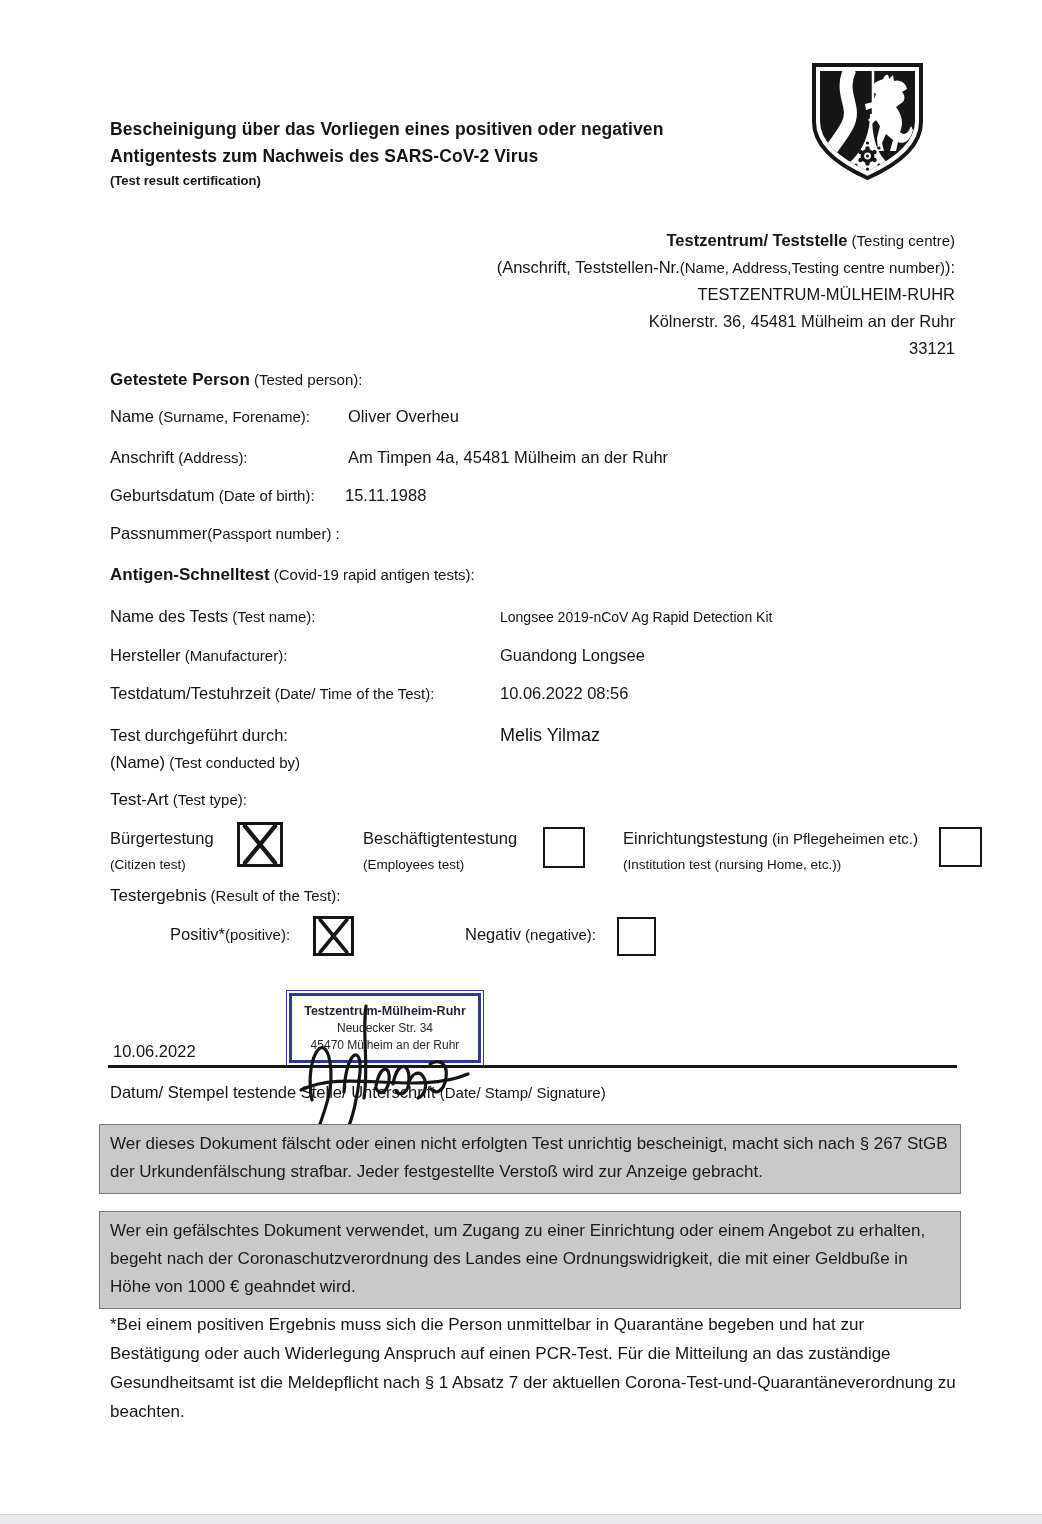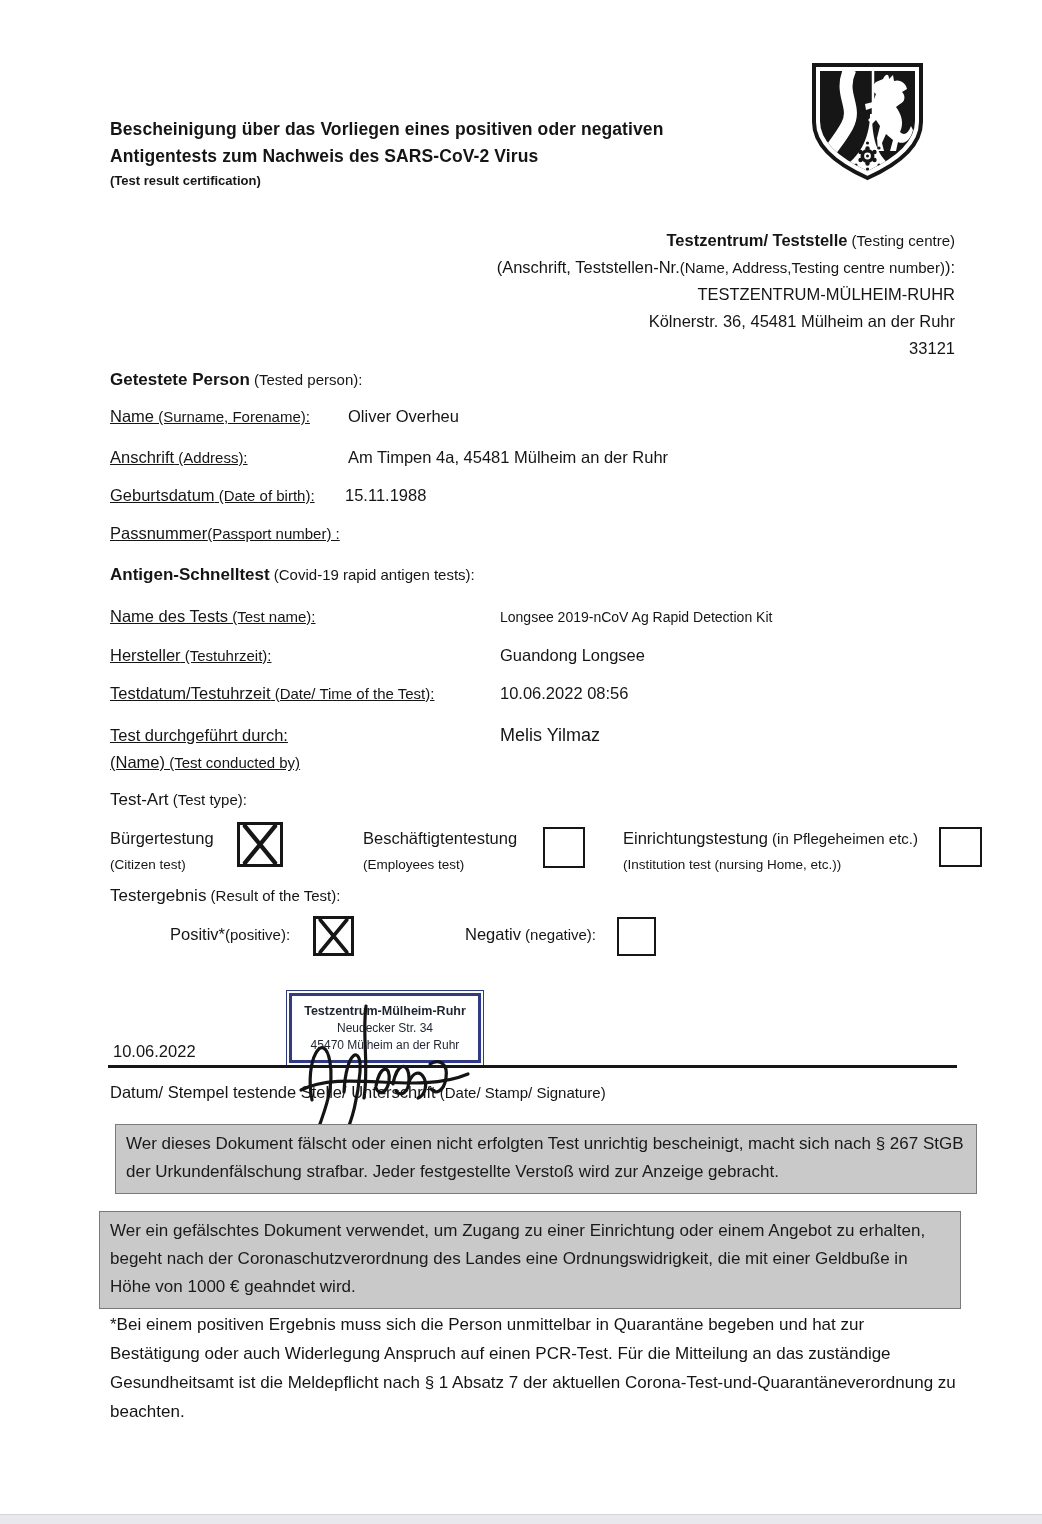--- a/index.html
+++ b/index.html
@@ -11,21 +11,21 @@
   }
   .abs { position:absolute; }
   .b  { font-weight:bold; }
   .sm { font-size:15px; }
   .t16 { font-size:16.5px; }
   .t14 { font-size:14px; }
   .title { font-size:17.5px; font-weight:bold; line-height:27px; letter-spacing:.1px; }
   .title-note { font-size:13px; font-weight:bold; margin-top:3px; }
   .centre-block { text-align:right; line-height:27px; font-size:16.5px; }
   .heading { font-size:17px;text-align:center; }
-  .row { font-size:16.5px; white-space:nowrap;text-decoration:underline; }
+  .row { font-size:16.5px; white-space:nowrap; }
   .row .val { position:absolute; top:0; white-space:nowrap; }
   .cb { border:3px solid #161616; background:#fff; }
   .cb.thin { border-width:2.5px; }
   .cb svg { position:absolute; left:-2px; top:-2px; width:calc(100% + 4px); height:calc(100% + 4px); }
   .cb svg path { stroke:#161616; stroke-width:4; fill:none; stroke-linecap:round; }
   .stamp {
     border:3px solid #2e3a8f; outline:1px solid #2e3a8f; outline-offset:2px;
     background:transparent; text-align:center; color:#1d2430;
     display:flex; flex-direction:column; justify-content:center; line-height:17px;
   }
@@ -111,21 +111,21 @@
   </div>
 
   <div class="abs heading" style="left:110px; top:565px;">
     <span class="b">Antigen-Schnelltest</span><span class="sm"> (Covid-19 rapid antigen tests):</span>
   </div>
   <div class="abs row" style="left:110px; top:607px;">
     <span><span>Name des Tests</span><span class="sm"> (Test name):</span></span>
     <span class="val t14" style="left:390px; top:2px;">Longsee 2019-nCoV Ag Rapid Detection Kit</span>
   </div>
   <div class="abs row" style="left:110px; top:646px;">
-    <span><span>Hersteller</span><span class="sm"> (Testuhrzeit):</span></span>
+    <span><span>Hersteller</span><span class="sm"> (Manufacturer):</span></span>
     <span class="val" style="left:390px;">Guandong Longsee</span>
   </div>
   <div class="abs row" style="left:110px; top:684px;">
     <span><span>Testdatum/Testuhrzeit</span><span class="sm"> (Date/ Time of the Test):</span></span>
     <span class="val" style="left:390px;">10.06.2022 08:56</span>
   </div>
   <div class="abs row" style="left:110px; top:722px; line-height:27px;">
     <span>
       <span>Test durchgeführt durch:</span><br>
       <span>(Name)</span><span class="sm"> (Test conducted by)</span>
@@ -201,20 +201,20 @@
     <path d="M134,62 C144,56 152,62 150,76 C148,89 140,93 135,87"></path>
     <path d="M5,88 C48,66 120,94 172,72"></path>
   </svg>
 
   <div class="abs hr" style="left:108px; top:1065px; width:849px; height:3px;"></div>
 
   <div class="abs t16" style="left:110px; top:1083px;">
     <span>Datum/ Stempel testende Stelle/ Unterschrift</span><span class="sm"> (Date/ Stamp/ Signature)</span>
   </div>
 
-  <div class="abs notice" style="left:99px; top:1124px; width:862px;margin-left:16px;">Wer dieses Dokument fälscht oder einen nicht erfolgten Test unrichtig bescheinigt, macht sich nach § 267 StGB der Urkundenfälschung strafbar. Jeder festgestellte Verstoß wird zur Anzeige gebracht.</div>
+  <div class="abs notice" style="left:99px; top:1124px; width:862px;">Wer dieses Dokument fälscht oder einen nicht erfolgten Test unrichtig bescheinigt, macht sich nach § 267 StGB der Urkundenfälschung strafbar. Jeder festgestellte Verstoß wird zur Anzeige gebracht.</div>
   <div class="abs notice" style="left:99px; top:1211px; width:862px;">Wer ein gefälschtes Dokument verwendet, um Zugang zu einer Einrichtung oder einem Angebot zu erhalten, begeht nach der Coronaschutzverordnung des Landes eine Ordnungswidrigkeit, die mit einer Geldbuße in Höhe von 1000 € geahndet wird.</div>
 
   <div class="abs footnote" style="left:110px; top:1310px; width:846px;">*Bei einem positiven Ergebnis muss sich die Person unmittelbar in Quarantäne begeben und hat zur Bestätigung oder auch Widerlegung Anspruch auf einen PCR-Test. Für die Mitteilung an das zuständige Gesundheitsamt ist die Meldepflicht nach § 1 Absatz 7 der aktuellen Corona-Test-und-Quarantäneverordnung zu beachten.</div>
 
   <div class="abs bottom-bar" style="left:0; top:1514px; width:1042px; height:10px;"></div>
 
 </div>
 
 </body></html>

